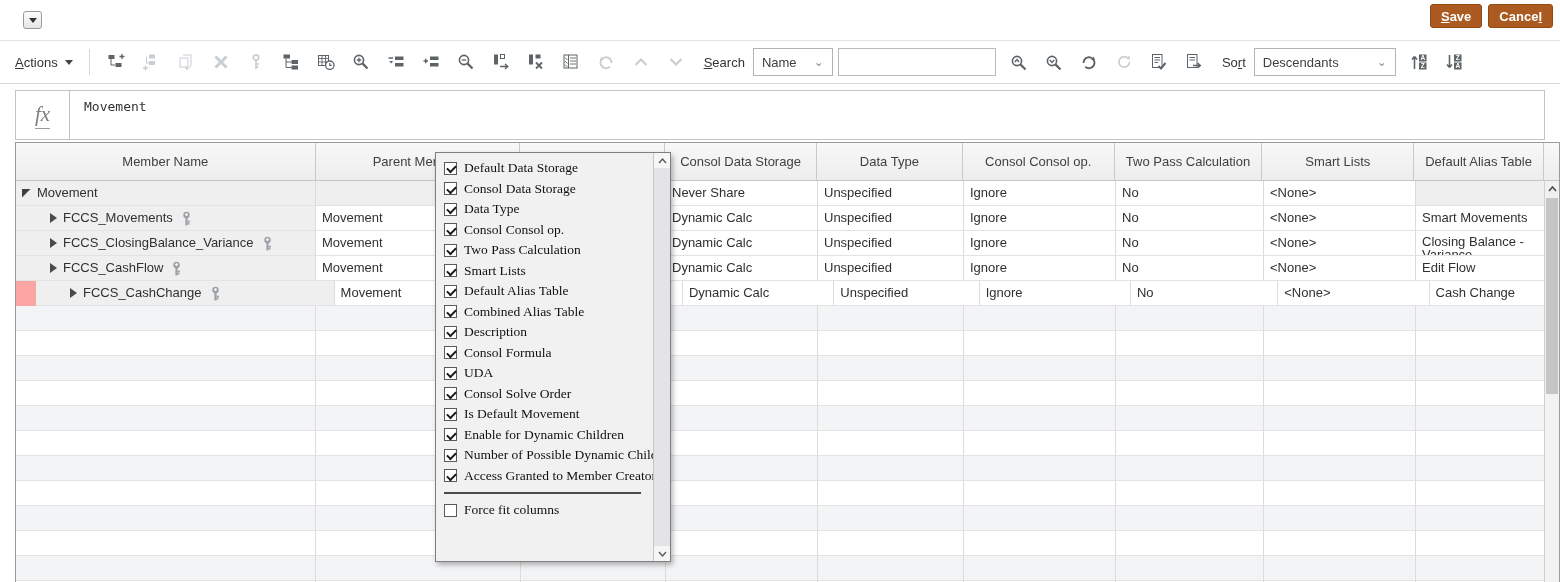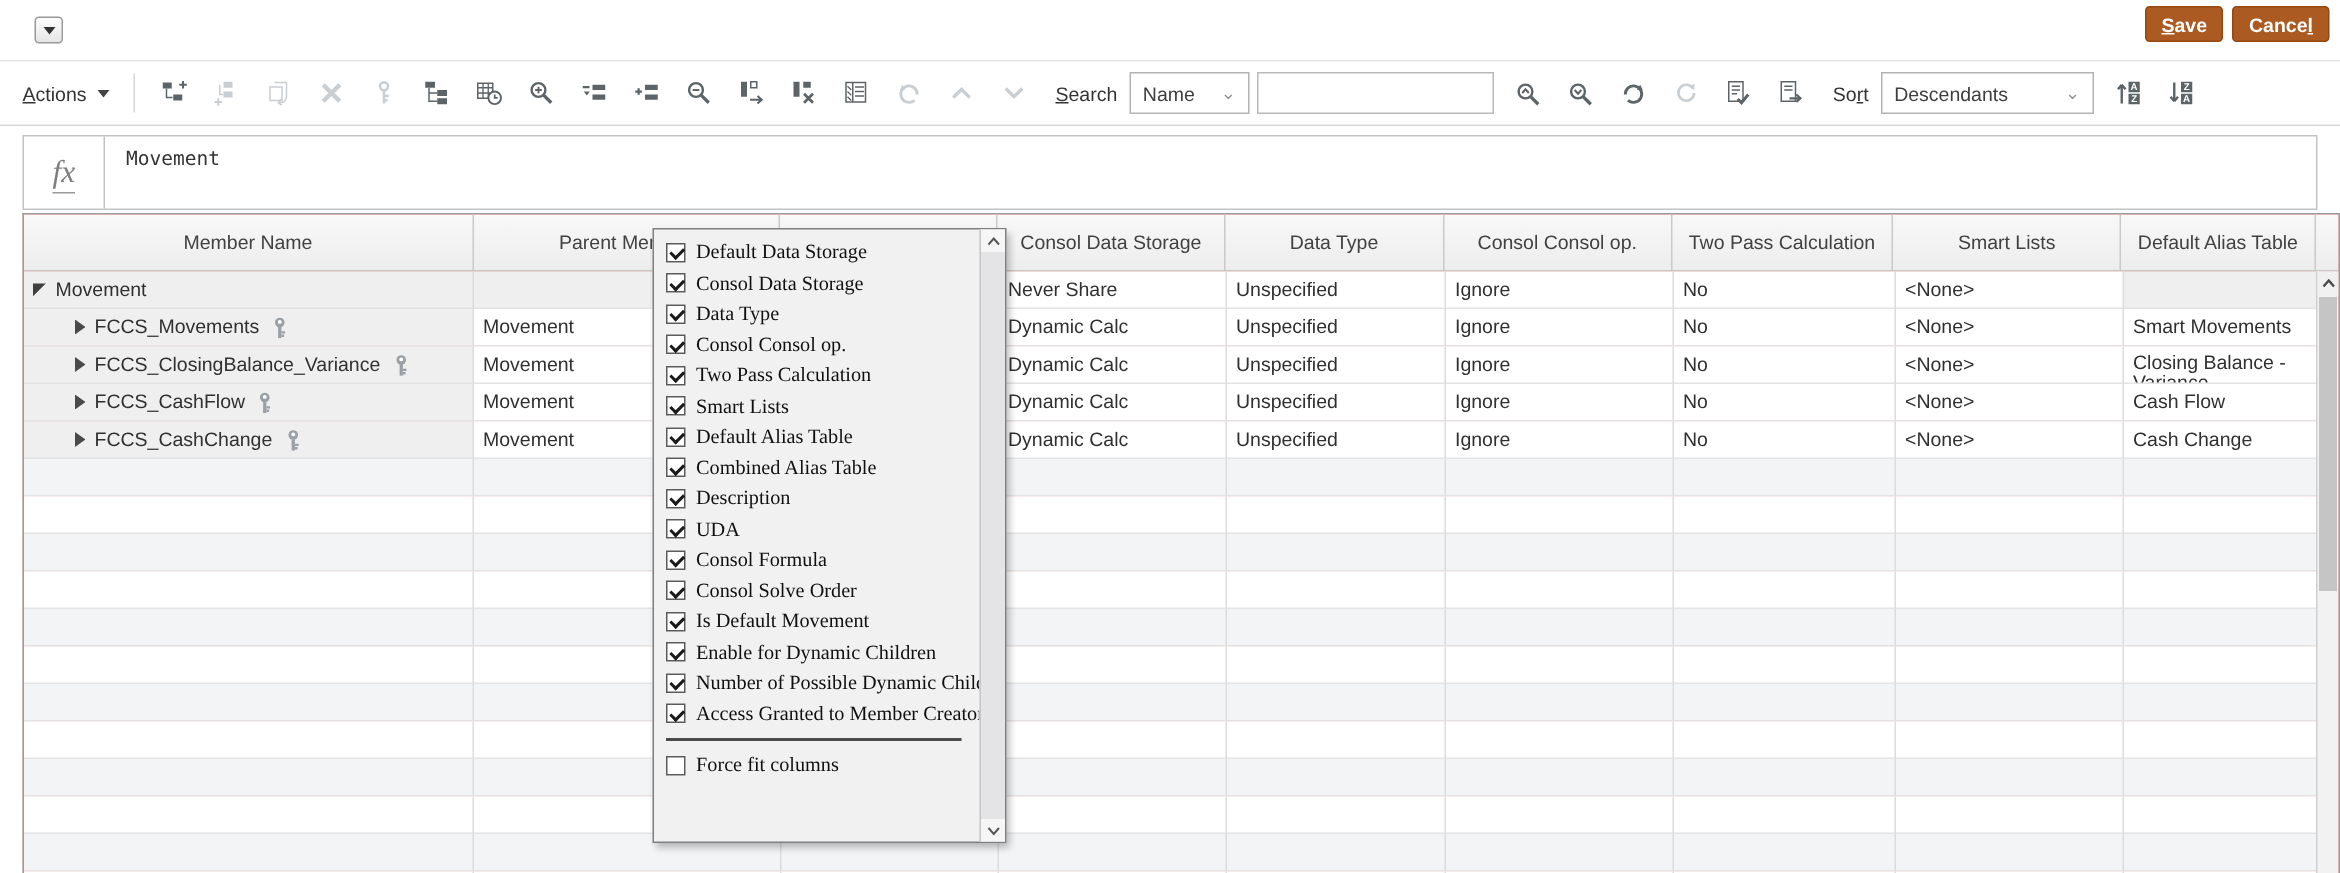--- a/index.html
+++ b/index.html
@@ -423,24 +423,24 @@
               </svg>
             </span>
           </div>
           <div class="cell" style="width: 205px;">Movement</div>
           <div class="cell" style="width: 145px;"></div>
           <div class="cell" style="width: 152px;">Dynamic Calc</div>
           <div class="cell" style="width: 146px;">Unspecified</div>
           <div class="cell" style="width: 152px;">Ignore</div>
           <div class="cell" style="width: 148px;">No</div>
           <div class="cell" style="width: 152px;">&lt;None&gt;</div>
-          <div class="cell" style="width: 130px;">Cash Flow</div>
-        </div>
-        <div class="grow">
-          <div class="cell gray member-cell" style="width: 300px;">
+          <div class="cell" style="width: 130px;">Edit Flow</div>
+        </div>
+        <div class="grow">
+          <div class="cell gray member-cell" style="width: 300px; margin-left: 20px;">
             <span class="twisty-closed indent1"></span>
             <span>FCCS_CashChange</span>
             <span style="display: inline-flex;">
               <svg class="keyicon" width="11" height="15" viewBox="0 0 11 15">
                 <circle cx="5.5" cy="4" r="3.2" fill="#9aa0a6"></circle>
                 <circle cx="5.5" cy="3.6" r="1.3" fill="#fff"></circle>
                 <rect x="4.4" y="6.8" width="2.2" height="7.6" fill="#9aa0a6"></rect>
                 <path d="M6.6 10.6h2.4M6.6 12.8h1.8" stroke="#9aa0a6" stroke-width="1.6"></path>
               </svg>
             </span>
@@ -630,25 +630,25 @@
         <div class="cm-item">
           <span class="cm-box checked"></span>
           <span>Combined Alias Table</span>
         </div>
         <div class="cm-item">
           <span class="cm-box checked"></span>
           <span>Description</span>
         </div>
         <div class="cm-item">
           <span class="cm-box checked"></span>
+          <span>Consol Formula</span>
+        </div>
+        <div class="cm-item">
+          <span class="cm-box checked"></span>
           <span>UDA</span>
-        </div>
-        <div class="cm-item">
-          <span class="cm-box checked"></span>
-          <span>Consol Formula</span>
         </div>
         <div class="cm-item">
           <span class="cm-box checked"></span>
           <span>Consol Solve Order</span>
         </div>
         <div class="cm-item">
           <span class="cm-box checked"></span>
           <span>Is Default Movement</span>
         </div>
         <div class="cm-item">

